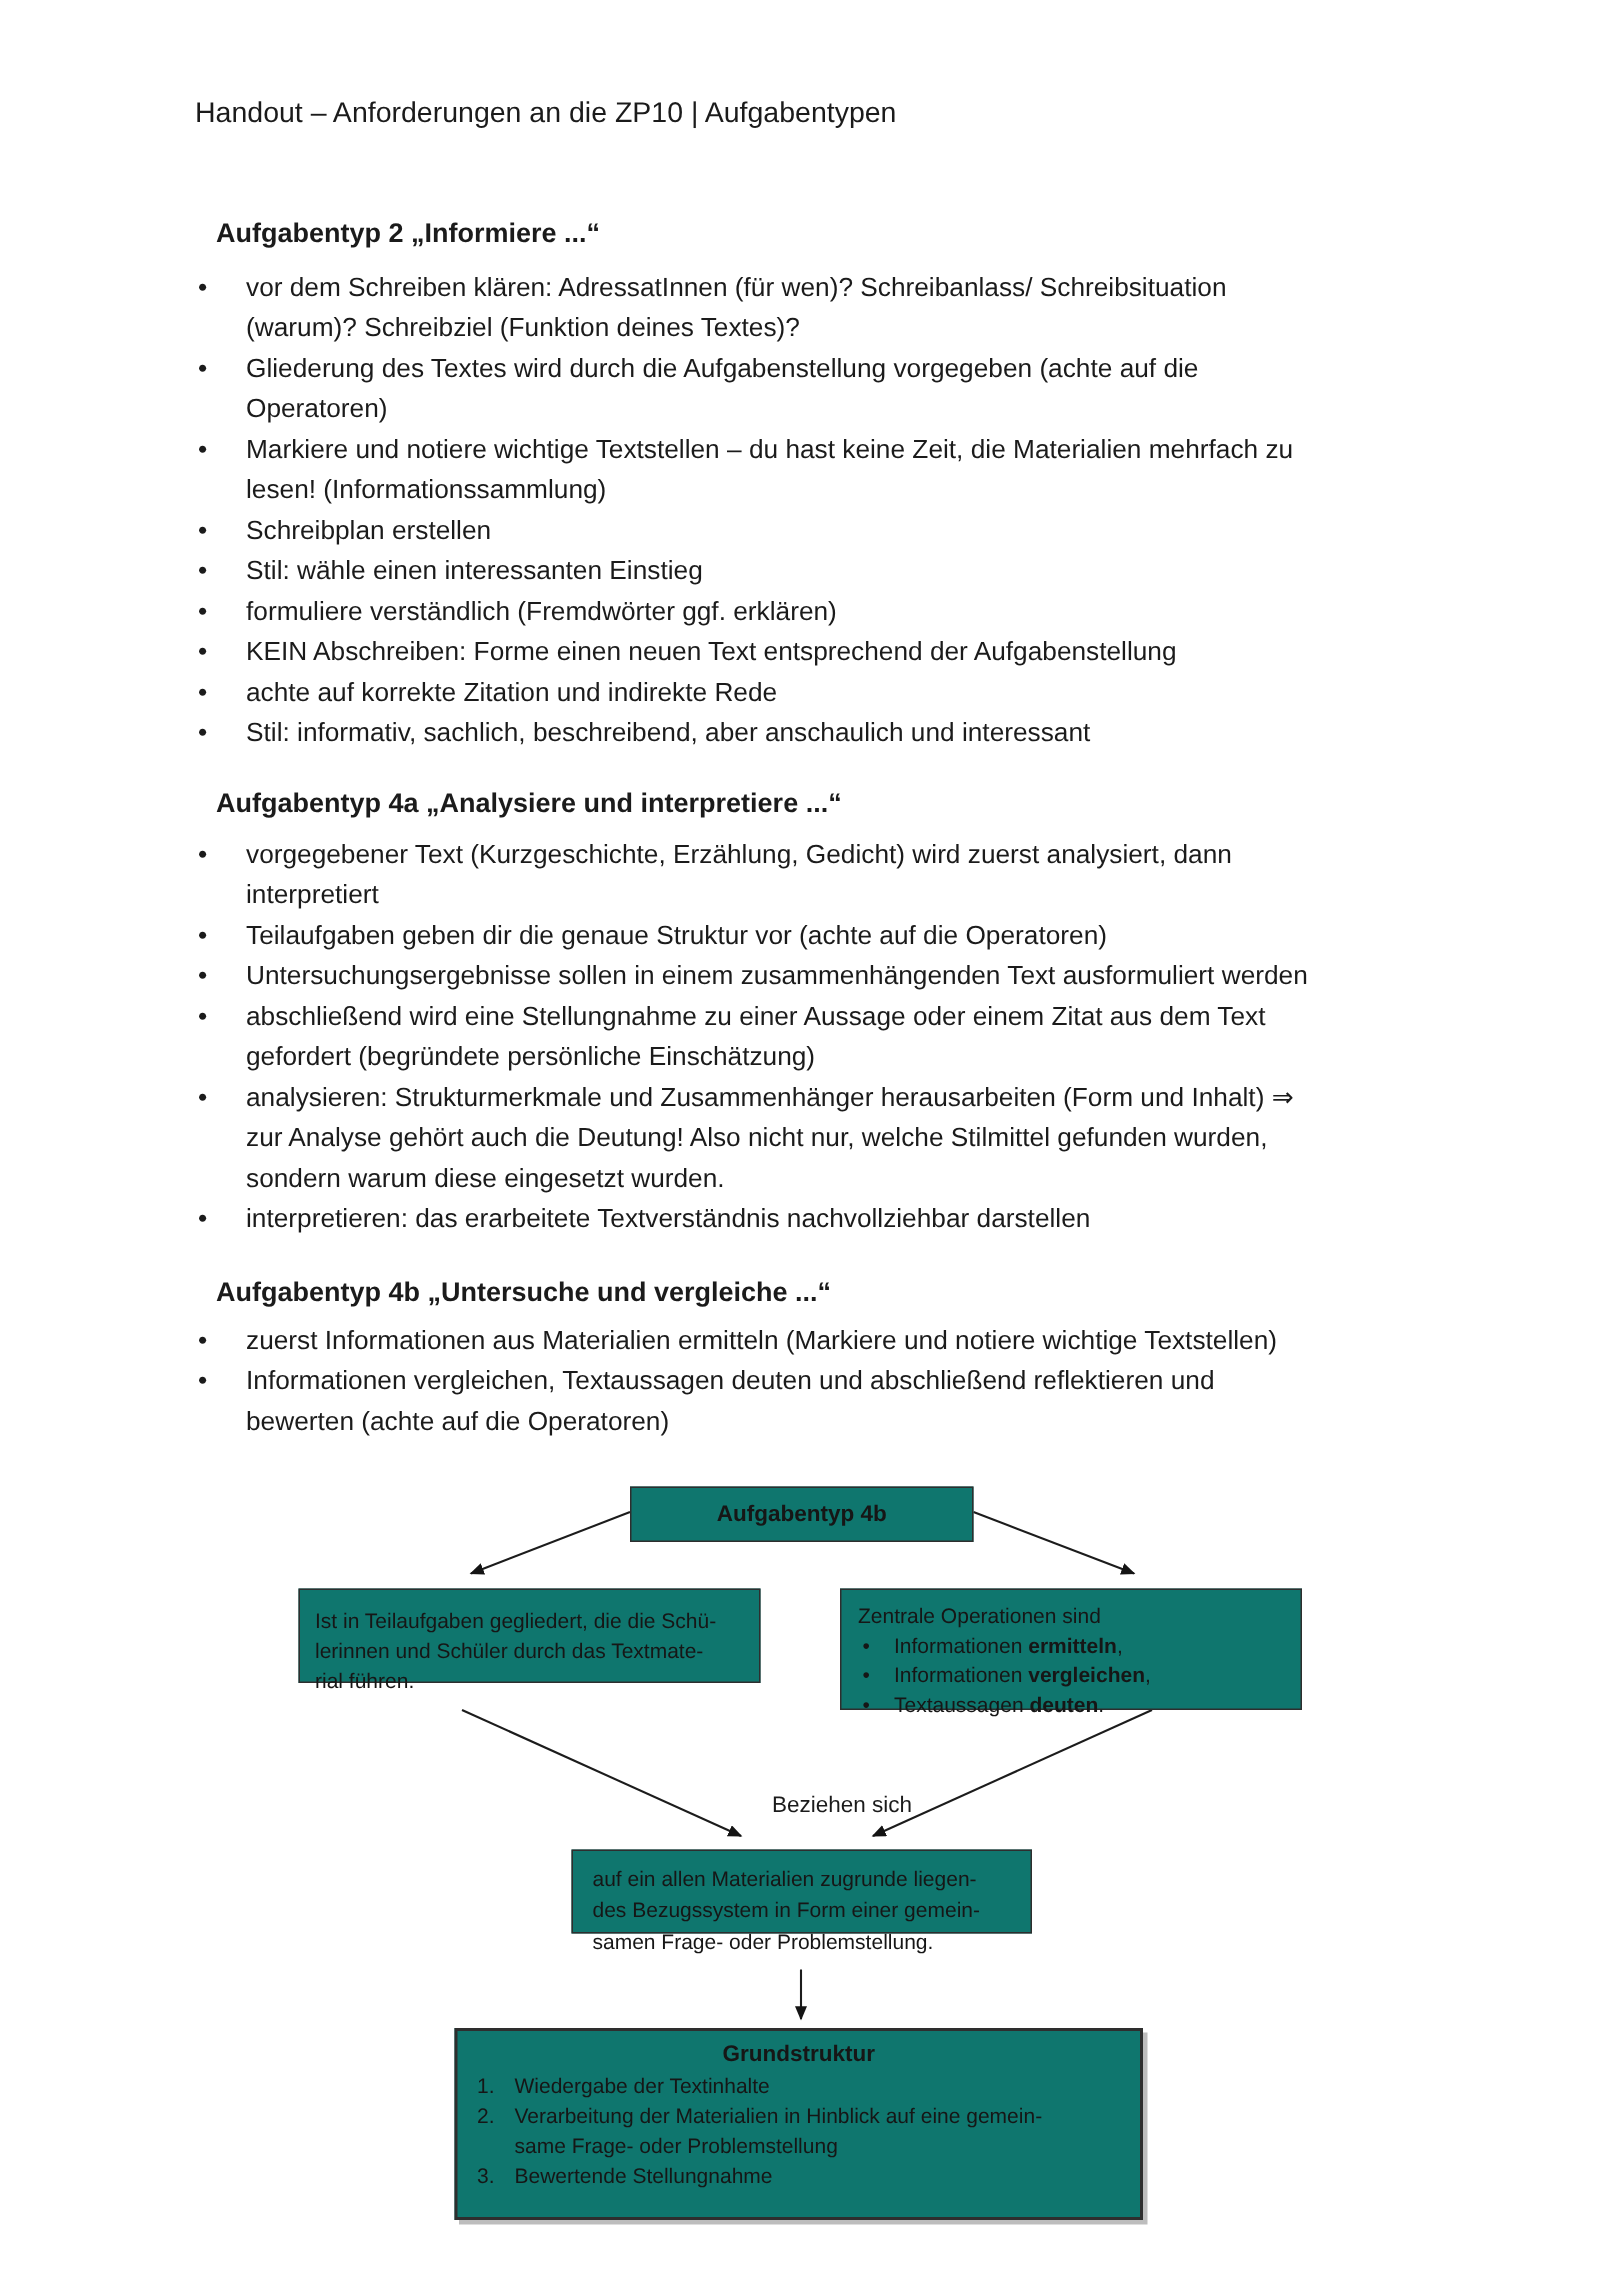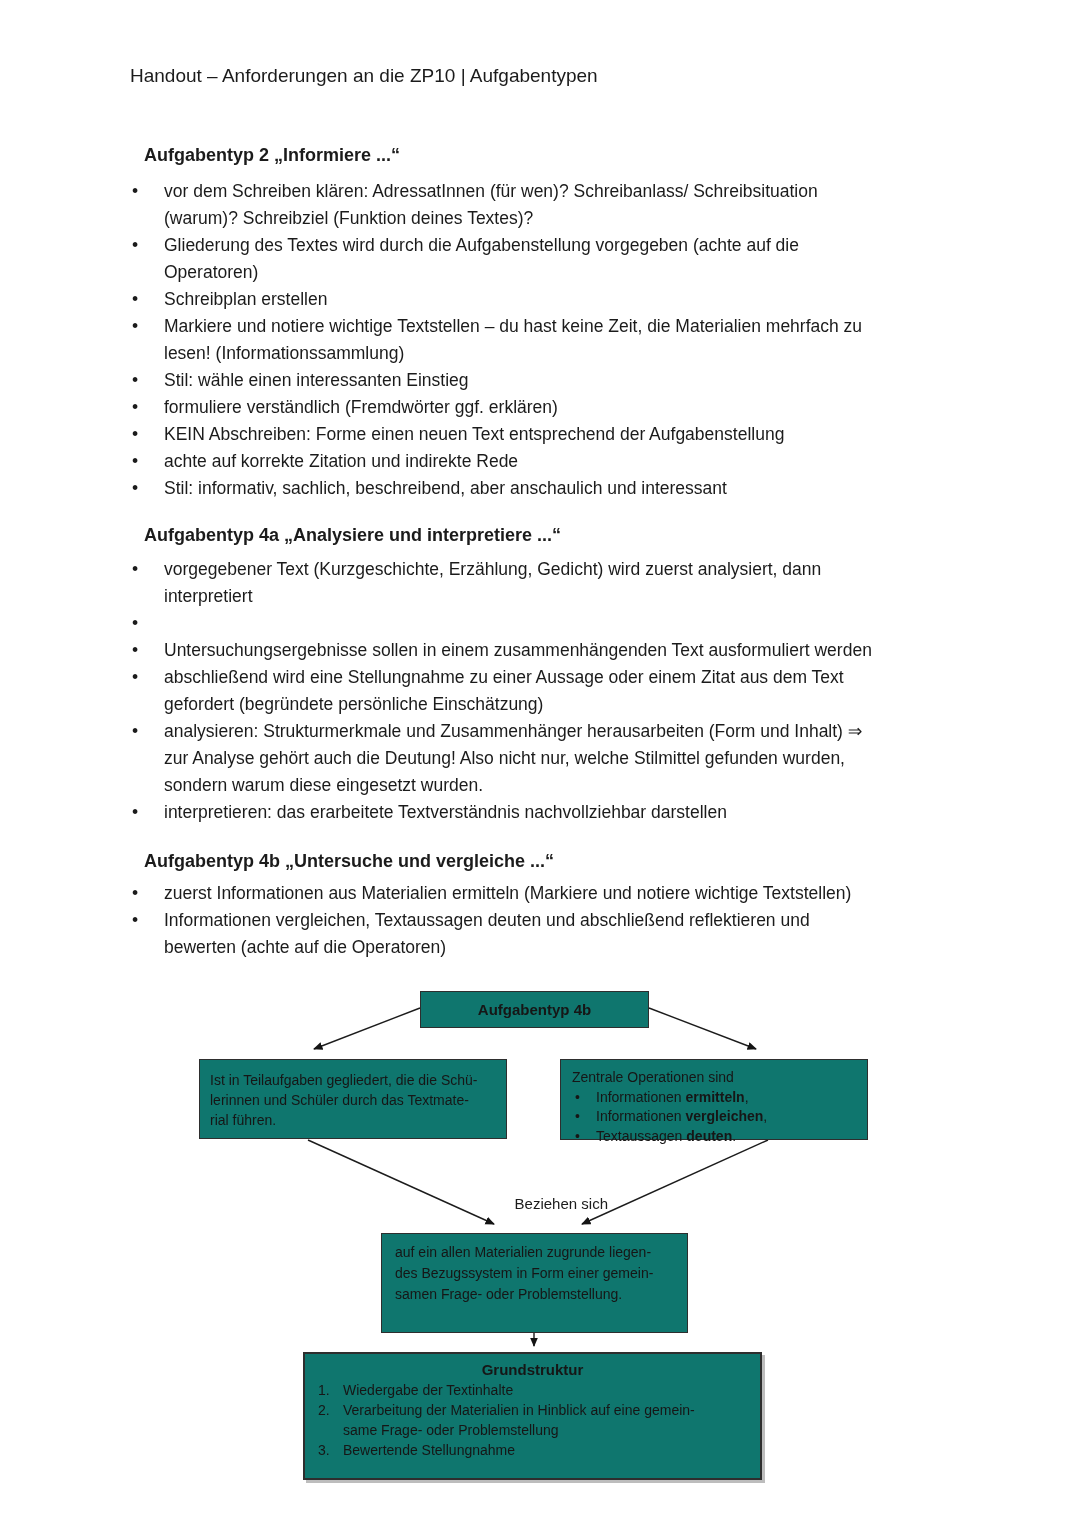--- a/index.html
+++ b/index.html
@@ -46,26 +46,26 @@
       <span class="btext">vor dem Schreiben klären: AdressatInnen (für wen)? Schreibanlass/ Schreibsituation
 (warum)? Schreibziel (Funktion deines Textes)?</span>
     </li>
   <li>
       <span class="marker"></span>
       <span class="btext">Gliederung des Textes wird durch die Aufgabenstellung vorgegeben (achte auf die
 Operatoren)</span>
     </li>
   <li>
       <span class="marker"></span>
-      <span class="btext">Schreibplan erstellen</span>
+      <span class="btext">Markiere und notiere wichtige Textstellen – du hast keine Zeit, die Materialien mehrfach zu
+lesen! (Informationssammlung)</span>
     </li>
   <li>
       <span class="marker"></span>
-      <span class="btext">Markiere und notiere wichtige Textstellen – du hast keine Zeit, die Materialien mehrfach zu
-lesen! (Informationssammlung)</span>
+      <span class="btext">Schreibplan erstellen</span>
     </li>
   <li>
       <span class="marker"></span>
       <span class="btext">Stil: wähle einen interessanten Einstieg</span>
     </li>
   <li>
       <span class="marker"></span>
       <span class="btext">formuliere verständlich (Fremdwörter ggf. erklären)</span>
     </li>
   <li>
@@ -84,20 +84,21 @@
 
 <h2 class="abs sec-heading" style="left:130px;top:508px;">Aufgabentyp 4a „Analysiere und interpretiere ...“</h2>
 <ul class="abs bullets" style="left:130px;top:556px;">
   <li>
       <span class="marker"></span>
       <span class="btext">vorgegebener Text (Kurzgeschichte, Erzählung, Gedicht) wird zuerst analysiert, dann
 interpretiert</span>
     </li>
   <li>
       <span class="marker"></span>
+      <span class="btext">Teilaufgaben geben dir die genaue Struktur vor (achte auf die Operatoren)</span>
     </li>
   <li>
       <span class="marker"></span>
       <span class="btext">Untersuchungsergebnisse sollen in einem zusammenhängenden Text ausformuliert werden</span>
     </li>
   <li>
       <span class="marker"></span>
       <span class="btext">abschließend wird eine Stellungnahme zu einer Aussage oder einem Zitat aus dem Text
 gefordert (begründete persönliche Einschätzung)</span>
     </li>
@@ -134,21 +135,21 @@
   </defs>
   <line x1="240" y1="28" x2="134" y2="69" stroke="#1c1c1c" stroke-width="1.4" marker-end="url(#ah)"></line>
   <line x1="469" y1="28" x2="576" y2="69" stroke="#1c1c1c" stroke-width="1.4" marker-end="url(#ah)"></line>
   <line x1="128" y1="160" x2="314" y2="244" stroke="#1c1c1c" stroke-width="1.4" marker-end="url(#ah)"></line>
   <line x1="588" y1="160" x2="402" y2="244" stroke="#1c1c1c" stroke-width="1.4" marker-end="url(#ah)"></line>
   <line x1="354" y1="333" x2="354" y2="366" stroke="#1c1c1c" stroke-width="1.4" marker-end="url(#ah)"></line>
 </svg>
 
 <div class="dbox top-box" style="left:420px;top:991px;width:229px;height:37px;">Aufgabentyp 4b</div>
 
-<div class="dbox left-box pre" style="left:199px;top:1059px;width:308px;height:80px;">Ist in Teilaufgaben gegliedert, die die Schü-
+<div class="dbox left-box pre" style="left:199px;top:1059px;width:308px;height:63px;">Ist in Teilaufgaben gegliedert, die die Schü-
 lerinnen und Schüler durch das Textmate-
 rial führen.</div>
 
 <div class="dbox right-box" style="left:560px;top:1059px;width:308px;height:81px;">
   <div class="rb-intro" style="line-height:19.5px;">Zentrale Operationen sind</div>
   <div class="rb-item">
     <span class="rb-marker"></span>
     <span><span>Informationen </span><b>ermitteln</b><span>,</span></span>
   </div>
   <div class="rb-item">
@@ -156,21 +157,21 @@
     <span><span>Informationen </span><b>vergleichen</b><span>,</span></span>
   </div>
   <div class="rb-item">
     <span class="rb-marker"></span>
     <span><span>Textaussagen </span><b>deuten</b><span>.</span></span>
   </div>
 </div>
 
 <div class="abs connector-label" style="left:458px;top:1195px;width:150px;">Beziehen sich</div>
 
-<div class="dbox middle-box pre" style="left:381px;top:1233px;width:307px;height:100px;">auf ein allen Materialien zugrunde liegen-
+<div class="dbox middle-box pre" style="left:381px;top:1233px;width:307px;height:56px;">auf ein allen Materialien zugrunde liegen-
 des Bezugssystem in Form einer gemein-
 samen Frage- oder Problemstellung.</div>
 
 <div class="dbox grund-box" style="left:303px;top:1352px;width:459px;height:128px;">
   <div class="grund-title">Grundstruktur</div>
   <div class="grund-item">
     <span class="g-num">1.</span>
     <span class="pre">Wiedergabe der Textinhalte</span>
   </div>
   <div class="grund-item">

